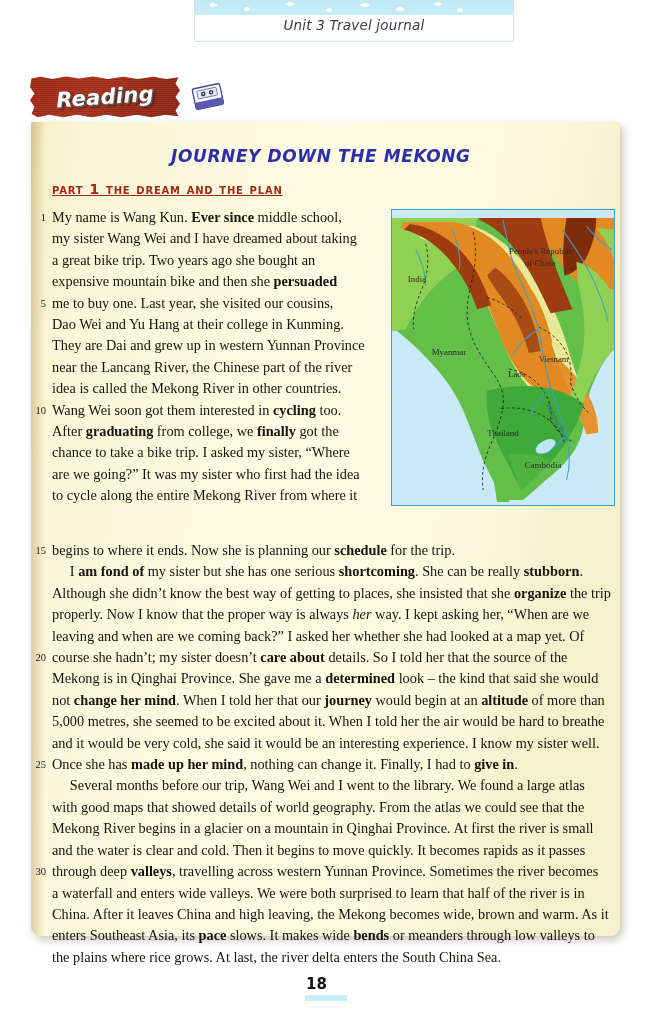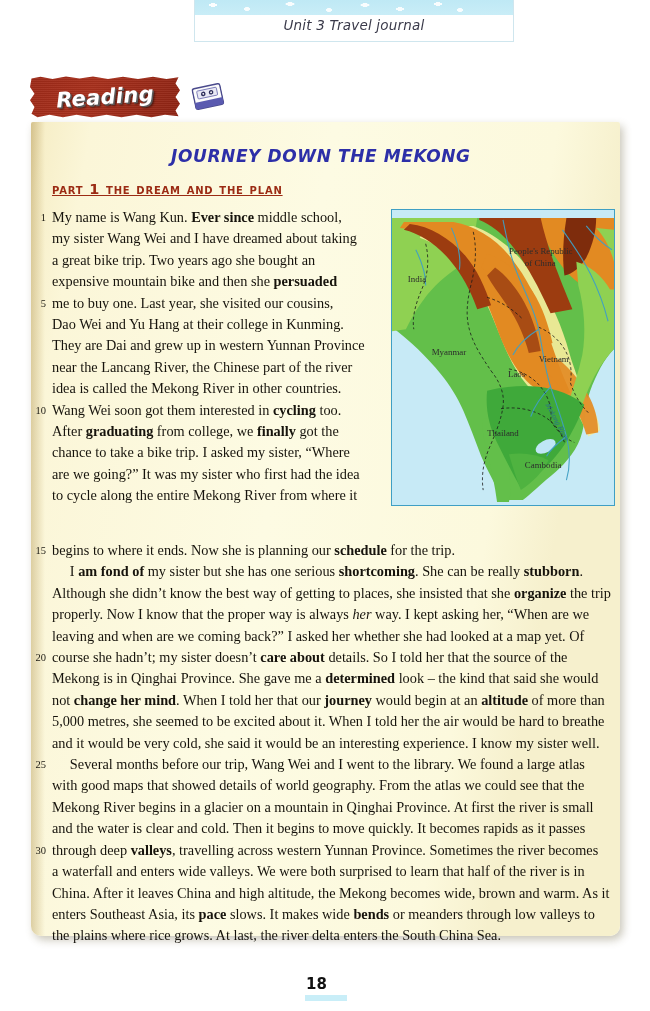--- a/index.html
+++ b/index.html
@@ -376,26 +376,26 @@
     <div class="line"><span class="ln">15</span><span>begins to where it ends.  Now she is planning our <b>schedule</b> for the trip.</span></div>
     <div class="line"><span>&nbsp;&nbsp;&nbsp;&nbsp;&nbsp;I <b>am fond of</b> my sister but she has one serious <b>shortcoming</b>. She can be really <b>stubborn</b>.</span></div>
     <div class="line"><span>Although she didn’t know the best way of getting to places, she insisted that she <b>organize</b> the trip</span></div>
     <div class="line"><span>properly. Now I know that the proper way is always <i>her</i> way. I kept asking her, “When are we</span></div>
     <div class="line"><span>leaving and when are we coming back?” I asked her whether she had looked at a map yet. Of</span></div>
     <div class="line"><span class="ln">20</span><span>course she hadn’t; my sister doesn’t <b>care about</b> details. So I told her that the source of the</span></div>
     <div class="line"><span>Mekong is in Qinghai Province. She gave me a <b>determined</b> look – the kind that said she would</span></div>
     <div class="line"><span>not <b>change her mind</b>. When I told her that our <b>journey</b> would begin at an <b>altitude</b> of more than</span></div>
     <div class="line"><span>5,000 metres, she seemed to be excited about it. When I told her the air would be hard to breathe</span></div>
     <div class="line"><span>and it would be very cold, she said it would be an interesting experience. I know my sister well.</span></div>
-    <div class="line"><span class="ln">25</span></div>
+    <div class="line"><span class="ln">25</span><span>Once she has <b>made up her mind</b>, nothing can change it. Finally, I had to <b>give in</b>.</span></div>
     <div class="line"><span>&nbsp;&nbsp;&nbsp;&nbsp;&nbsp;Several months before our trip, Wang Wei and I went to the library. We found a large atlas</span></div>
     <div class="line"><span>with good maps that showed details of world geography. From the atlas we could see that the</span></div>
     <div class="line"><span>Mekong River begins in a glacier on a mountain in Qinghai Province. At first the river is small</span></div>
     <div class="line"><span>and the water is clear and cold. Then it begins to move quickly. It becomes rapids as it passes</span></div>
     <div class="line"><span class="ln">30</span><span>through deep <b>valleys</b>, travelling across western Yunnan Province. Sometimes the river becomes</span></div>
     <div class="line"><span>a waterfall and enters wide valleys. We were both surprised to learn that half of the river is in</span></div>
-    <div class="line"><span>China. After it leaves China and high altitude, the Mekong becomes wide, brown and warm. As it</span></div>
+    <div class="line"><span>China. After it leaves China and high leaving, the Mekong becomes wide, brown and warm. As it</span></div>
     <div class="line"><span>enters Southeast Asia, its <b>pace</b> slows. It makes wide <b>bends</b> or meanders through low valleys to</span></div>
     <div class="line"><span>the plains where rice grows. At last, the river delta enters the South China Sea.</span></div>
   </div>
 
 <div id="page-number">18</div>
 <div id="page-number-bar"></div>
 
 </body></html>

